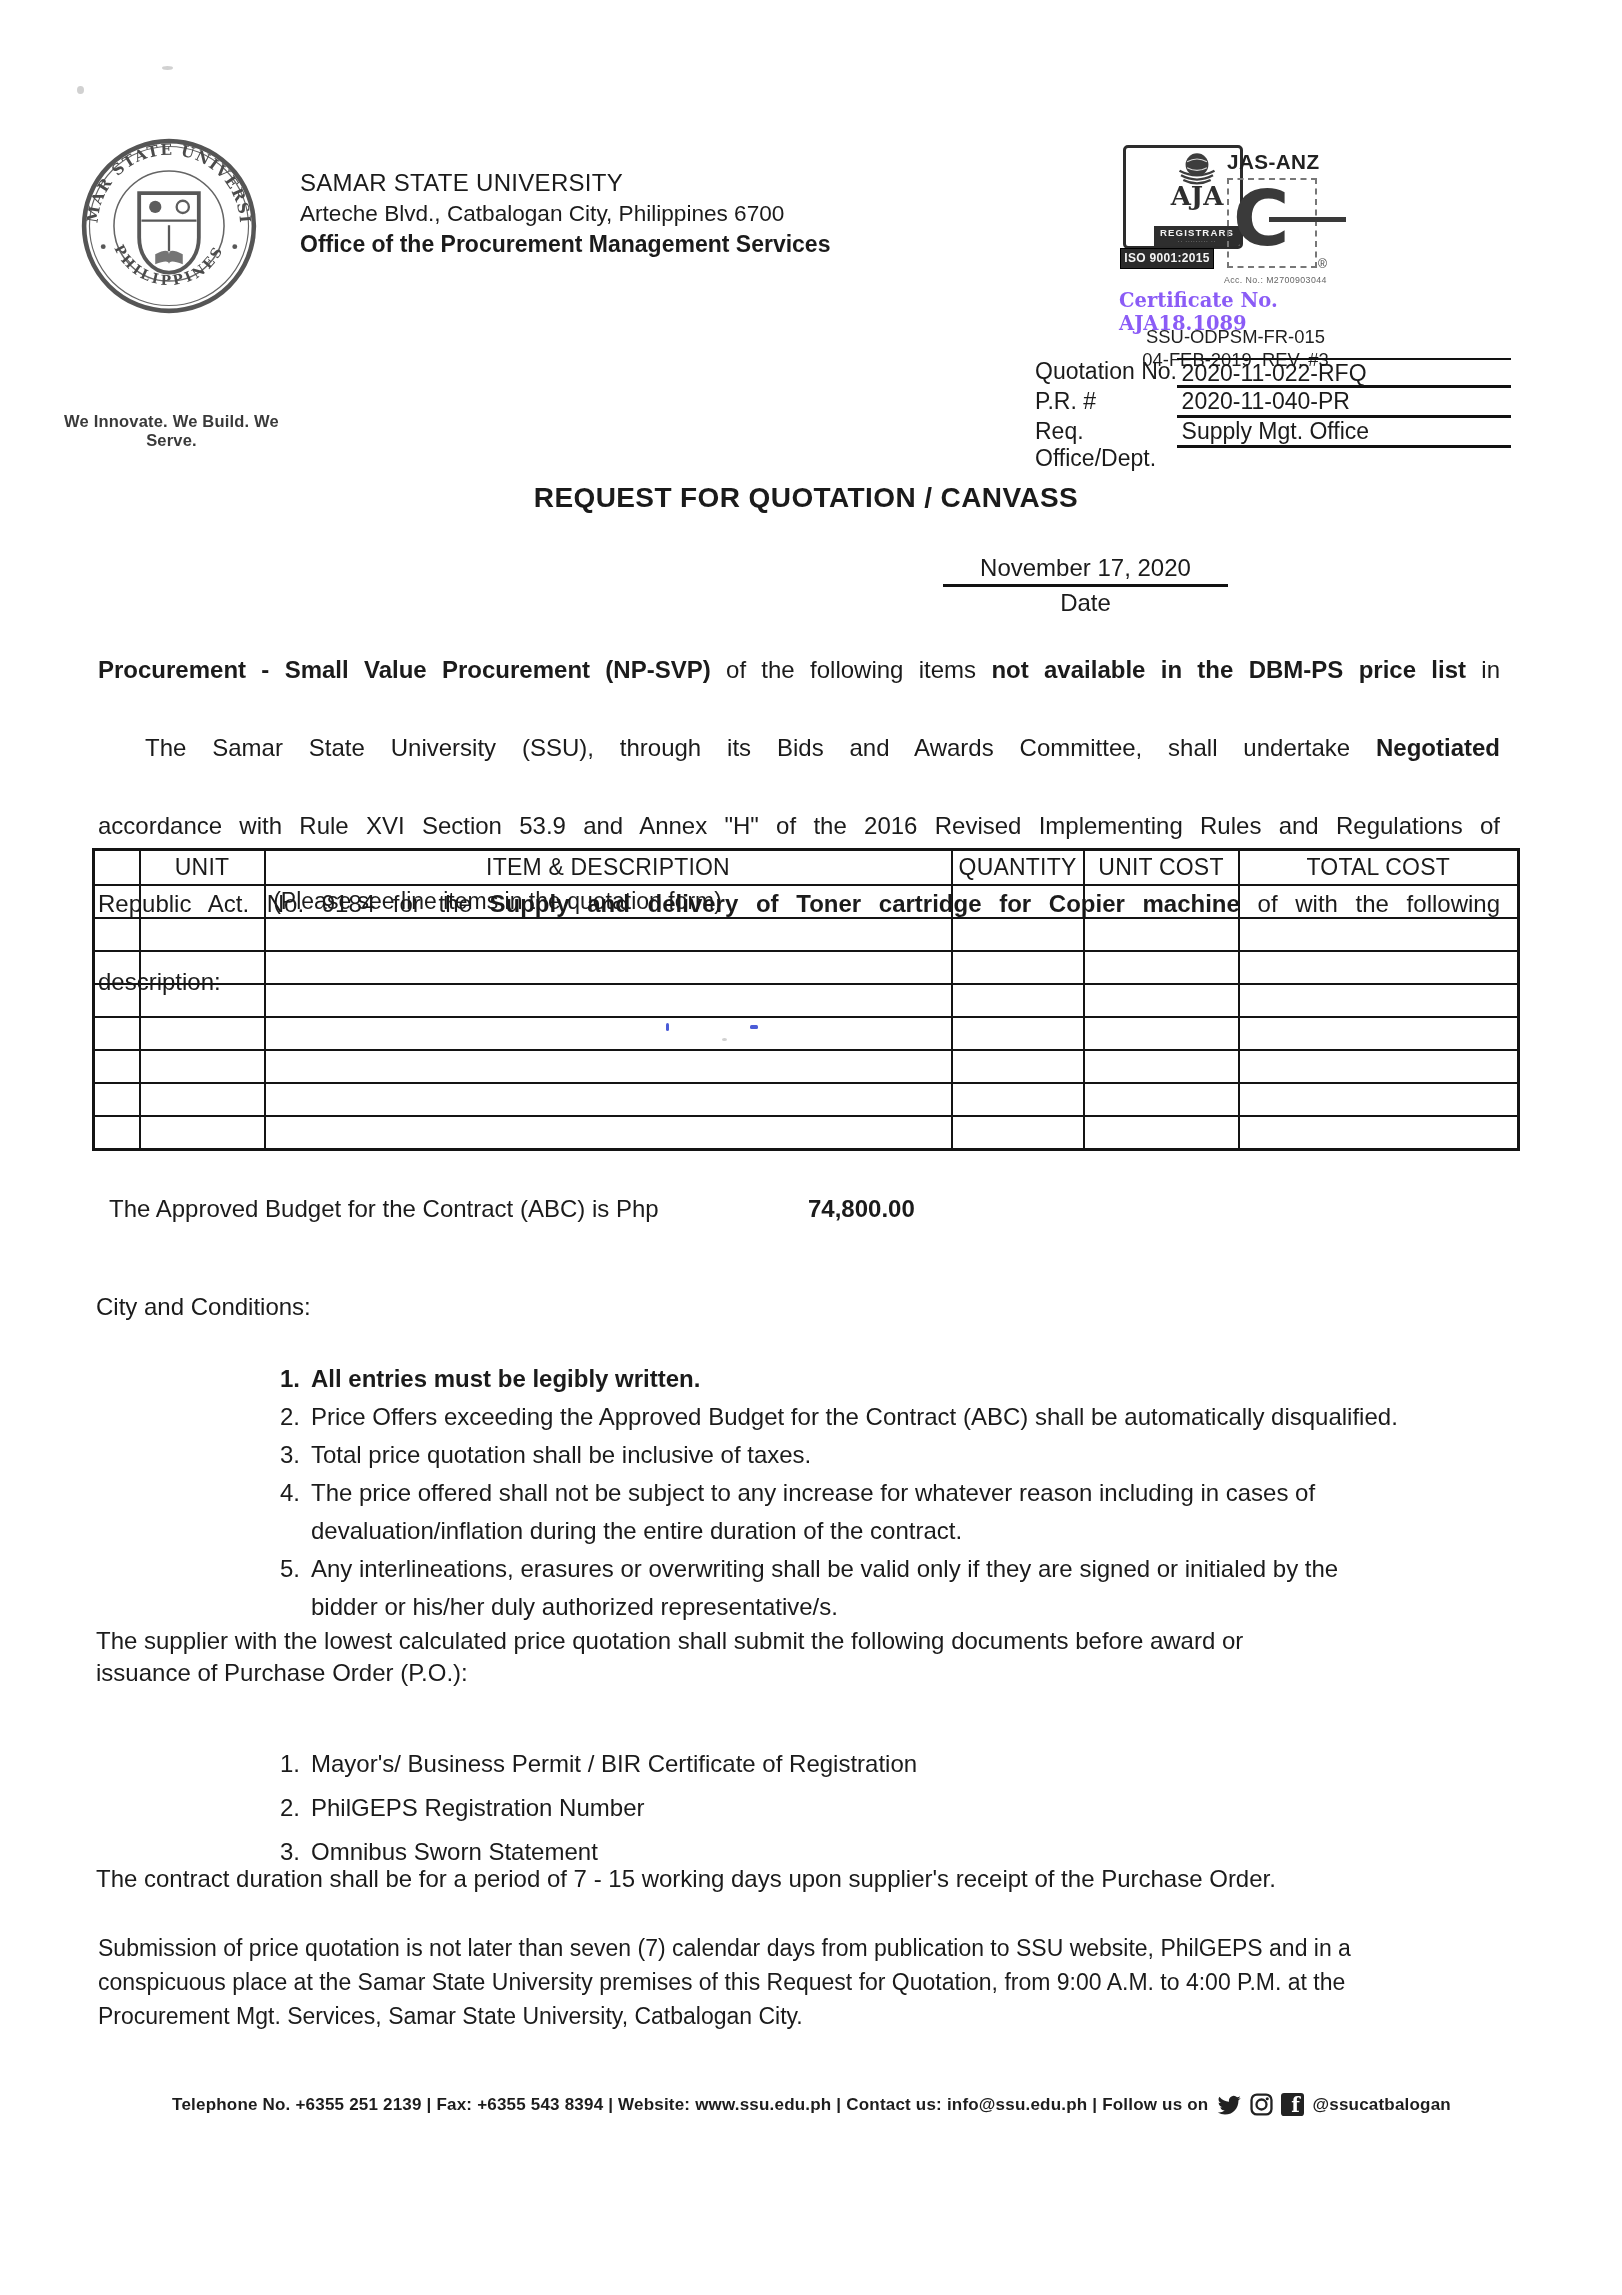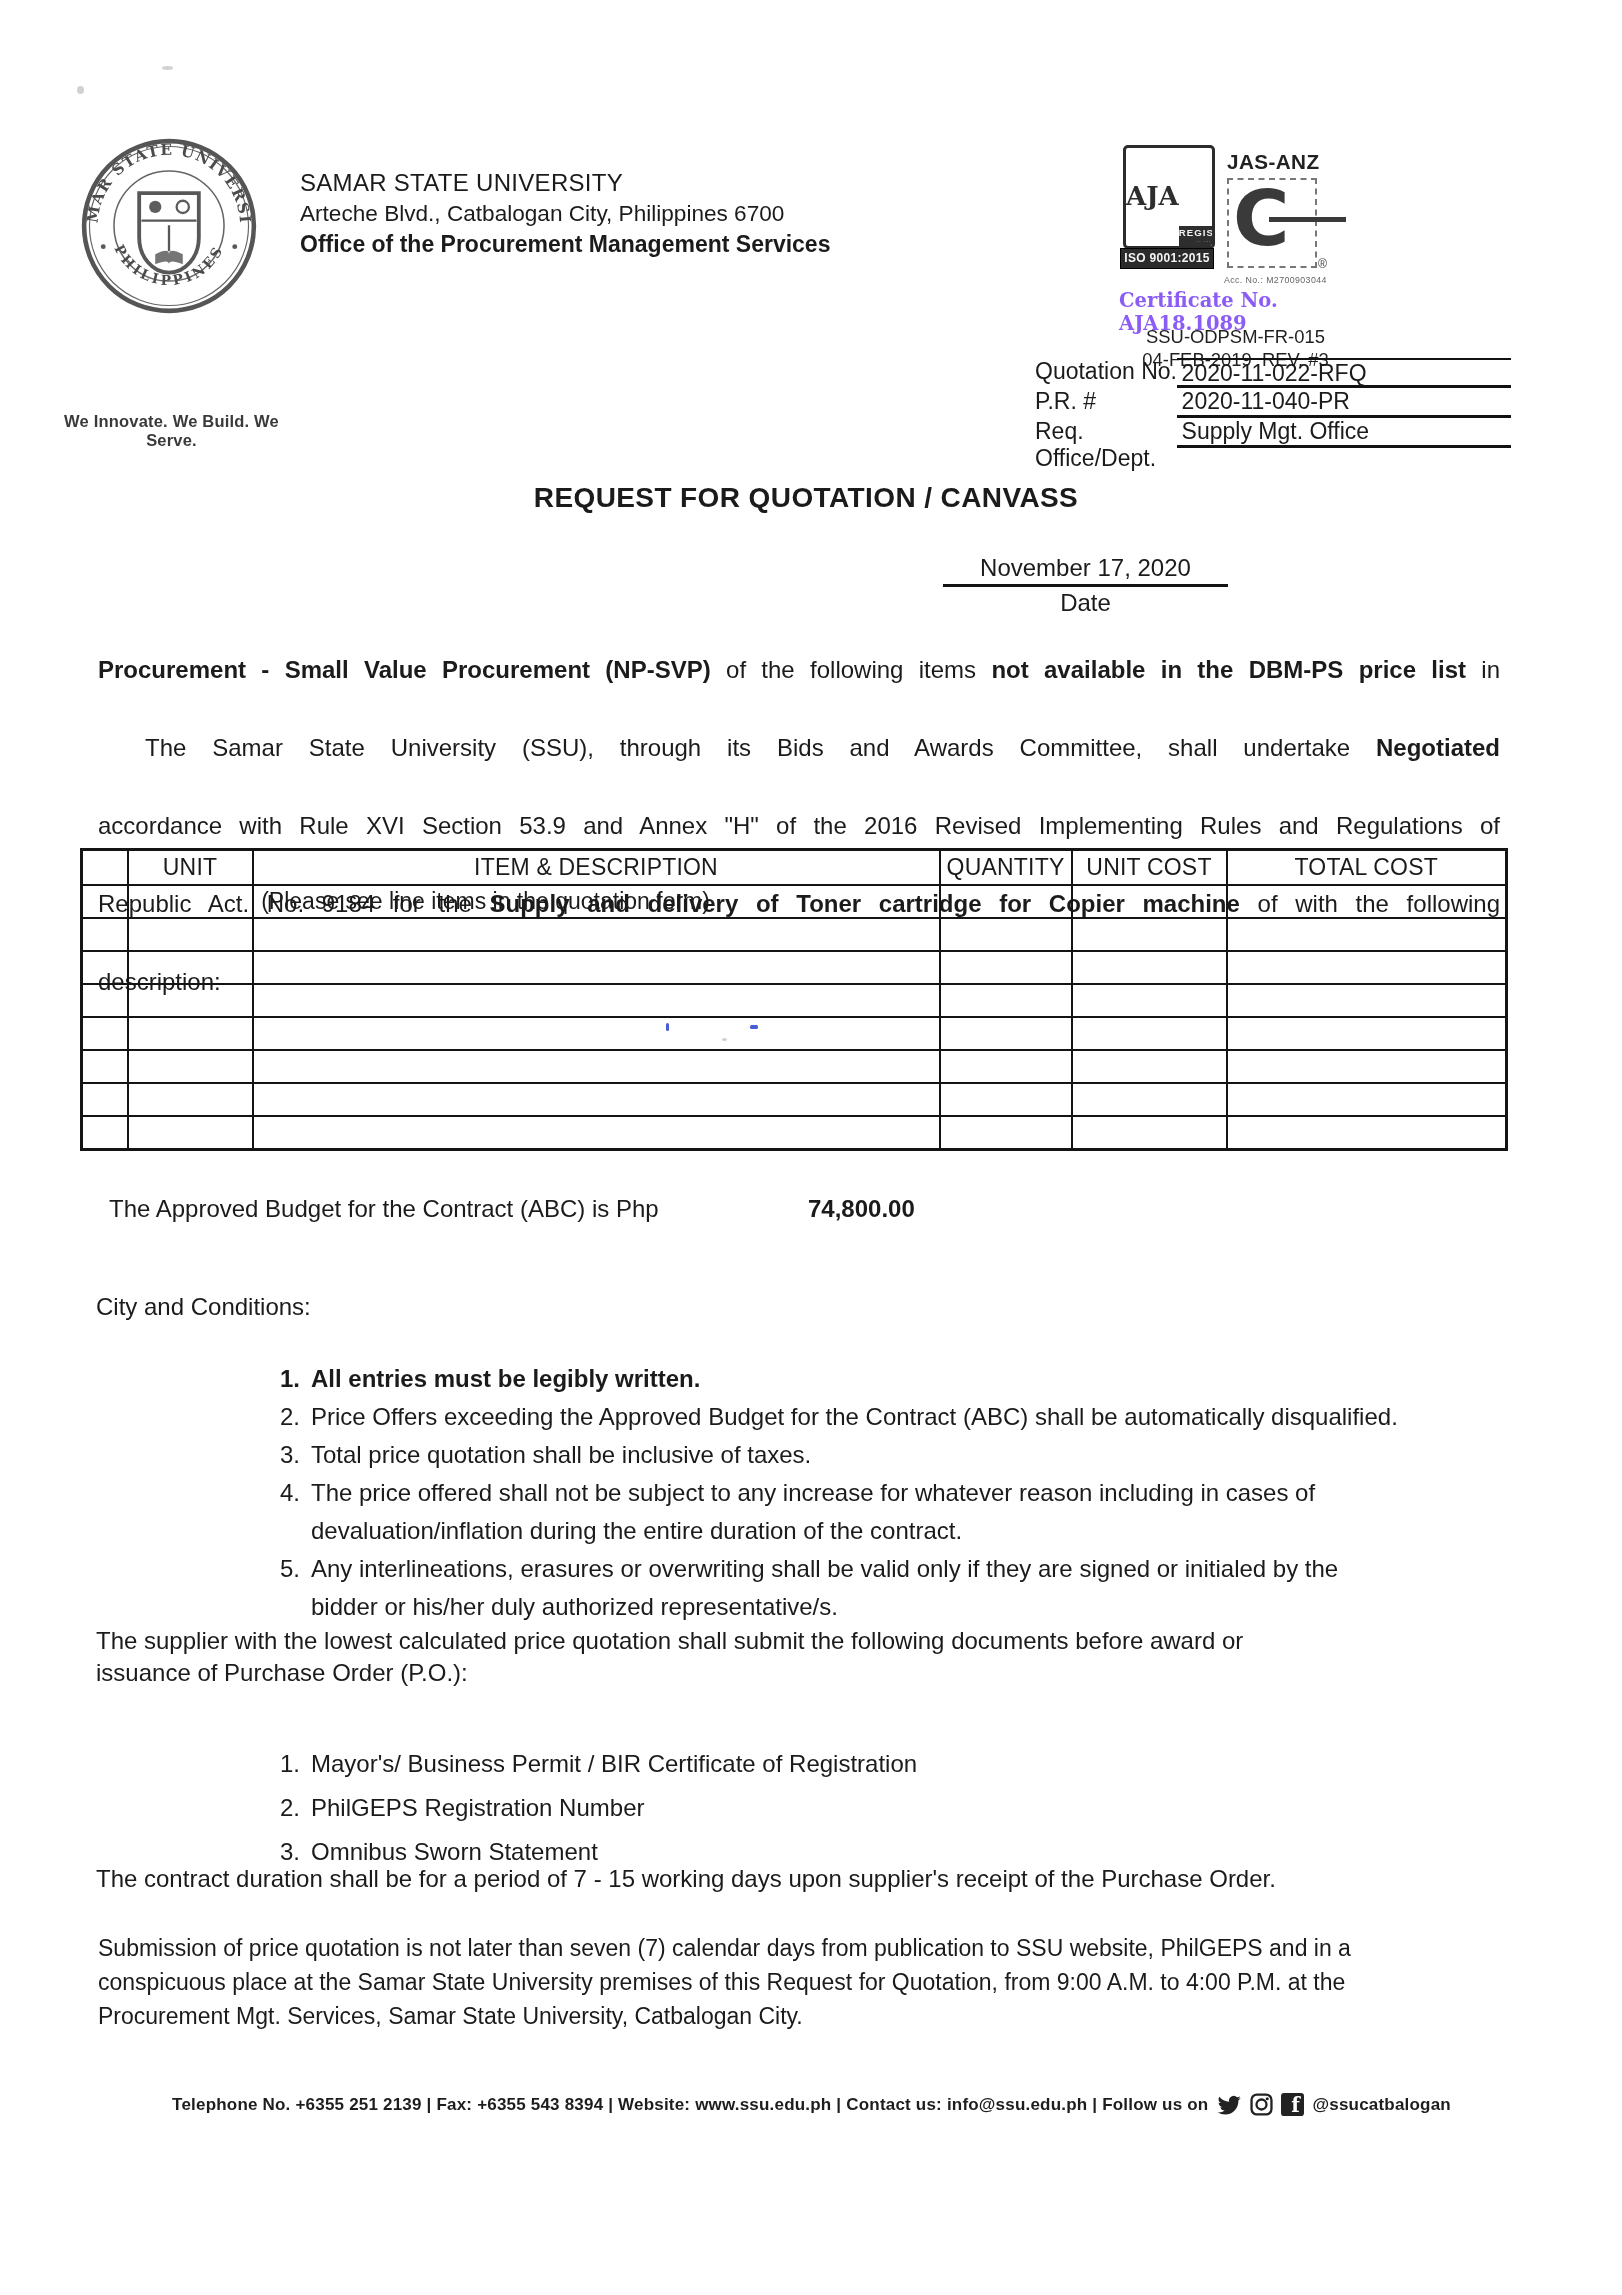--- a/index.html
+++ b/index.html
@@ -9,21 +9,21 @@
 
   
   .uni-block{left:300px;top:167px;line-height:31px;}
   .uni-name{font-size:24px;letter-spacing:0.3px;}
   .uni-addr{font-size:22.6px;}
   .uni-office{font-size:23px;font-weight:bold;}
   .tagline{left:60px;top:412px;width:223px;text-align:center;font-size:16.5px;font-weight:bold;color:#3a3a3a;letter-spacing:0.2px;}
 
   
   .aja-box{left:1123px;top:145px;width:86px;height:98px;border:3.8px solid #2c2c2c;border-radius:5px;
-           overflow:hidden;display:flex;flex-direction:row;align-items:center;background:#fff;}
+           overflow:hidden;display:flex;flex-direction:column;align-items:center;background:#fff;padding-left:28px;}
   .aja-word{font-family:"DejaVu Serif",serif;font-weight:bold;font-size:26px;color:#2e2e2e;line-height:23px;margin-top:-1.5px;}
   .aja-band{margin-top:auto;width:100%;background:#2e2e2e;color:#f2f2f2;text-align:center;padding:1.5px 0 2.3px;}
   .aja-band .r1{font-size:9.6px;font-weight:bold;letter-spacing:1.1px;line-height:10px;}
   .aja-band .r2{font-size:5.4px;color:#cfcfcf;letter-spacing:0.8px;line-height:6.1px;}
   .iso-band{left:1120px;top:248px;width:92px;height:19px;background:#2b2b2b;border:1.5px solid #000;
             color:#f4f4f4;font-weight:bold;font-size:12px;text-align:center;line-height:19px;letter-spacing:0.3px;filter:blur(0.2px);}
   .jasanz-label{left:1227px;top:150px;font-size:20.7px;font-weight:bold;letter-spacing:0.4px;color:#222;}
   .c-box{left:1227px;top:178px;width:86px;height:86px;border:2.3px dashed #777;}
   .c-glyph{left:1233px;top:174px;font-size:77px;font-weight:bold;color:#3a3a3a;font-family:"DejaVu Sans",sans-serif;}
   .c-bar{left:1269px;top:217px;width:77px;height:5.4px;background:#3a3a3a;}
@@ -47,21 +47,21 @@
   .date-label{margin-top:1.5px;}
 
   
   .intro{left:98px;top:650px;width:1402px;font-size:24px;}
   .jline{text-align:justify;line-height:39px;}
   .jline::after{content:"";display:inline-block;width:100%;height:0;}
   .jline.first{text-indent:47px;}
   .jline.last::after{content:none;}
 
   
-  .items-table{left:80px;top:848px;border-collapse:collapse;table-layout:fixed;width:1425px;}
+  .items-table{left:92px;top:848px;border-collapse:collapse;table-layout:fixed;width:1425px;}
   .items-table th,.items-table td{border:2.3px solid #141414;padding:0;}
   .items-table{border:3.8px solid #141414;}
   .items-table th{height:33px;font-weight:normal;font-size:23px;letter-spacing:0.2px;}
   .items-table td{height:31px;}
   .note-cell{font-size:23px;text-align:left;padding-left:7.7px !important;}
   .pen-mark{background:#2b3fd0;border-radius:1.5px;opacity:.85;}
 
   
   .abc-label{left:109px;top:1195px;font-size:24px;}
   .abc-amount{left:808px;top:1195px;font-size:24px;font-weight:bold;}

